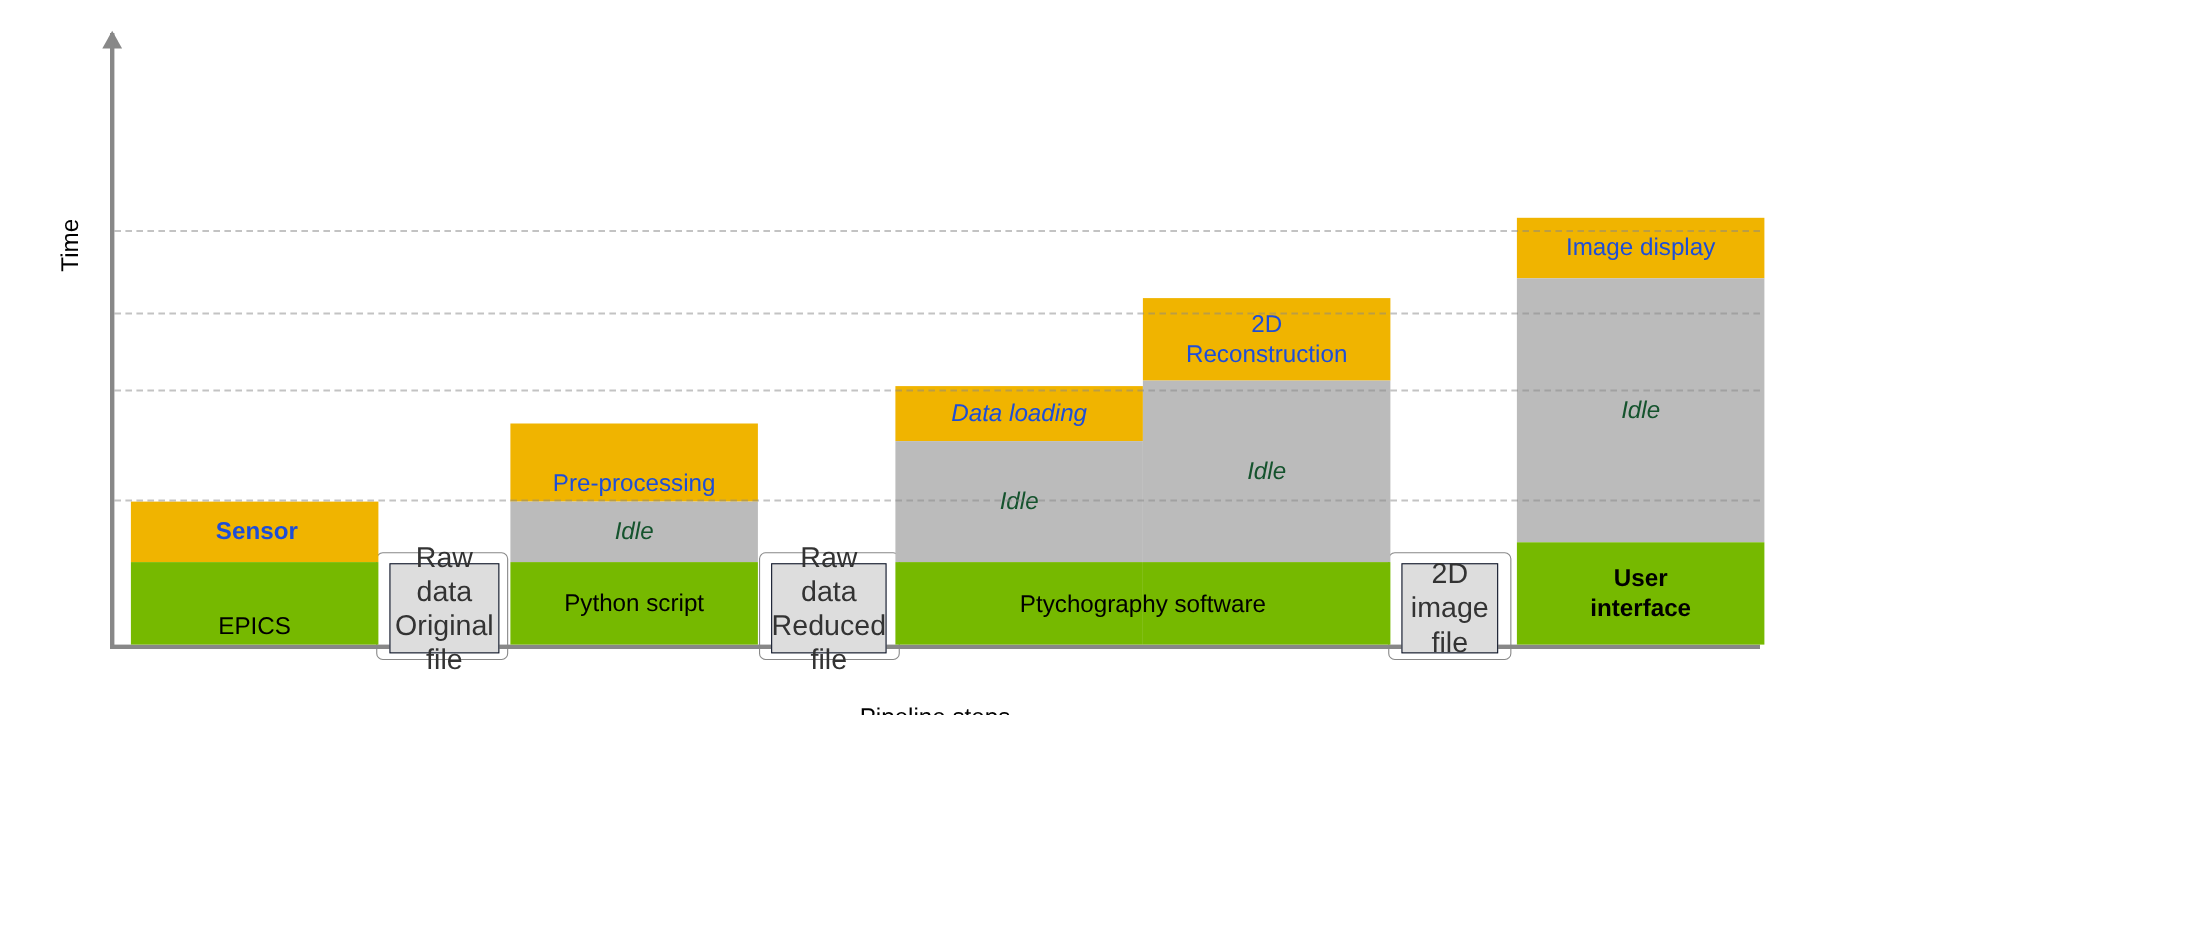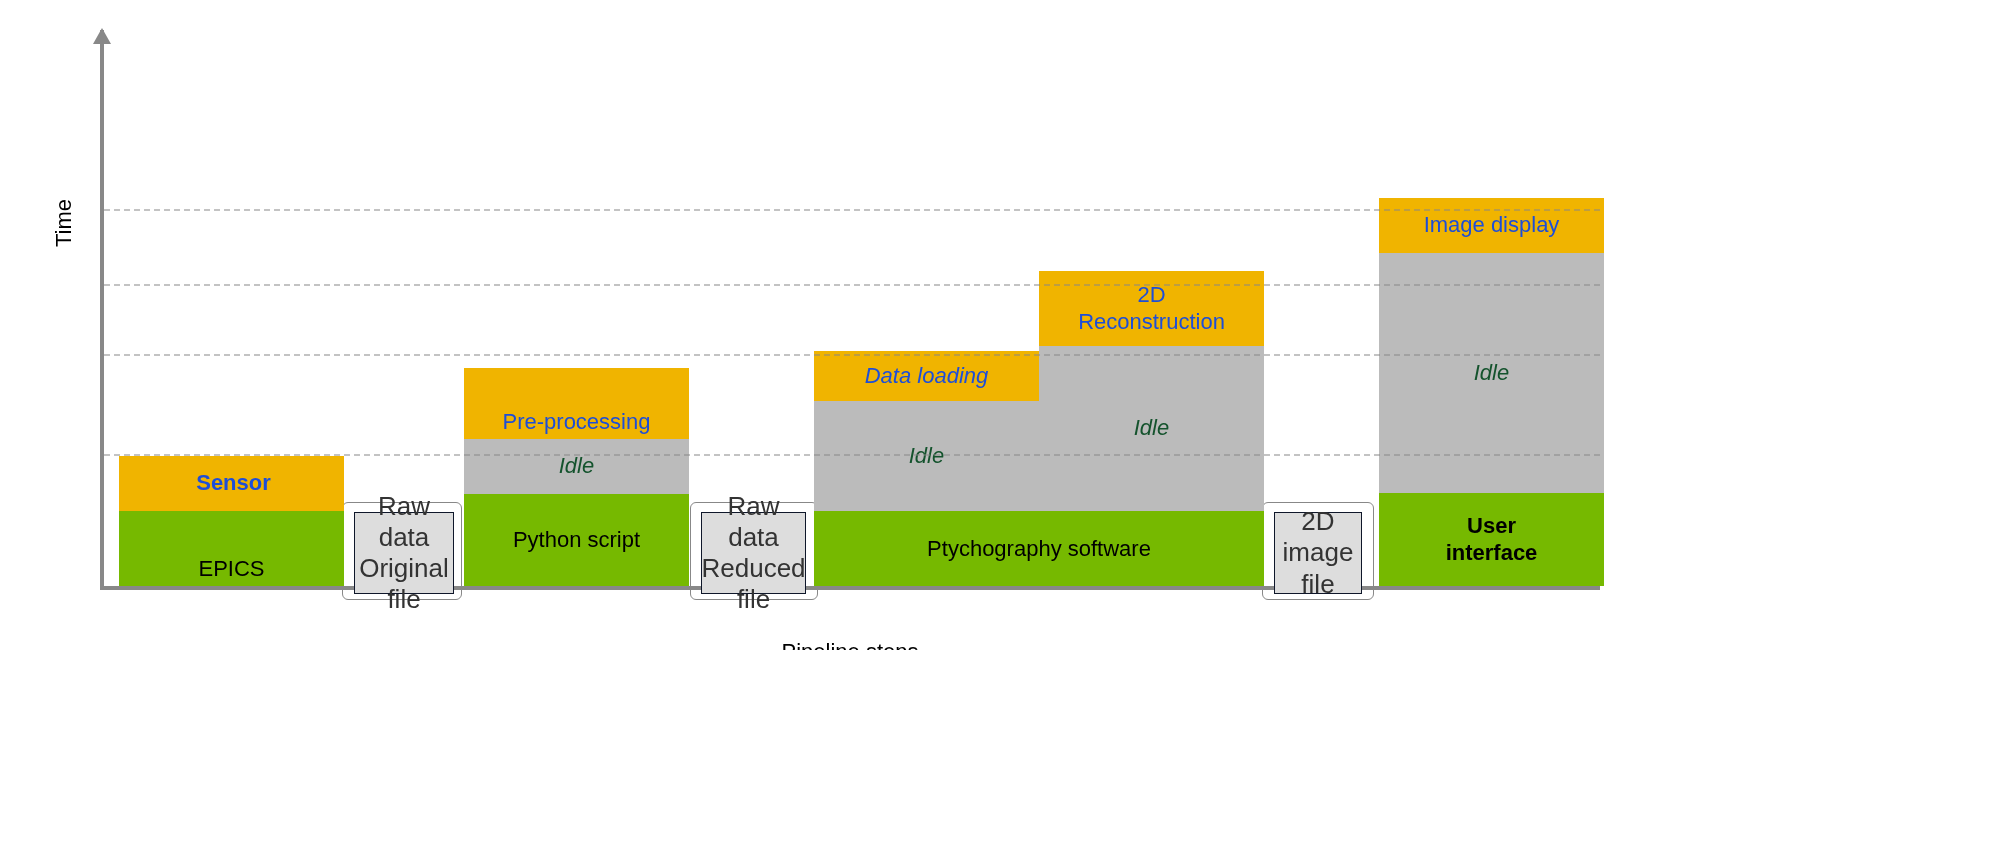--- a/index.html
+++ b/index.html
@@ -38,21 +38,21 @@
       <div class="connector" style="left: 1158px; bottom: -14px; width: 112px; height: 98px; background: transparent;"></div>
       <div class="stage" style="left: 15px; width: 225px;">
         <div class="segment green" style="height: 75px; align-items: flex-end;">
           <span class="segment-label">EPICS</span>
         </div>
         <div class="segment yellow bold" style="height: 55px; padding-left: 12px;">
           <span class="segment-label">Sensor</span>
         </div>
       </div>
       <div class="stage" style="left: 360px; width: 225px;">
-        <div class="segment green" style="height: 92px;">
+        <div class="segment green" style="height: 75px;">
           <span class="segment-label">Python script</span>
         </div>
         <div class="segment gray" style="height: 55px;">
           <span class="segment-label">Idle</span>
         </div>
         <div class="segment yellow" style="height: 71px; align-items: flex-end;">
           <span class="segment-label">Pre-processing</span>
         </div>
       </div>
       <div class="stage" style="left: 710px; width: 225px;">

